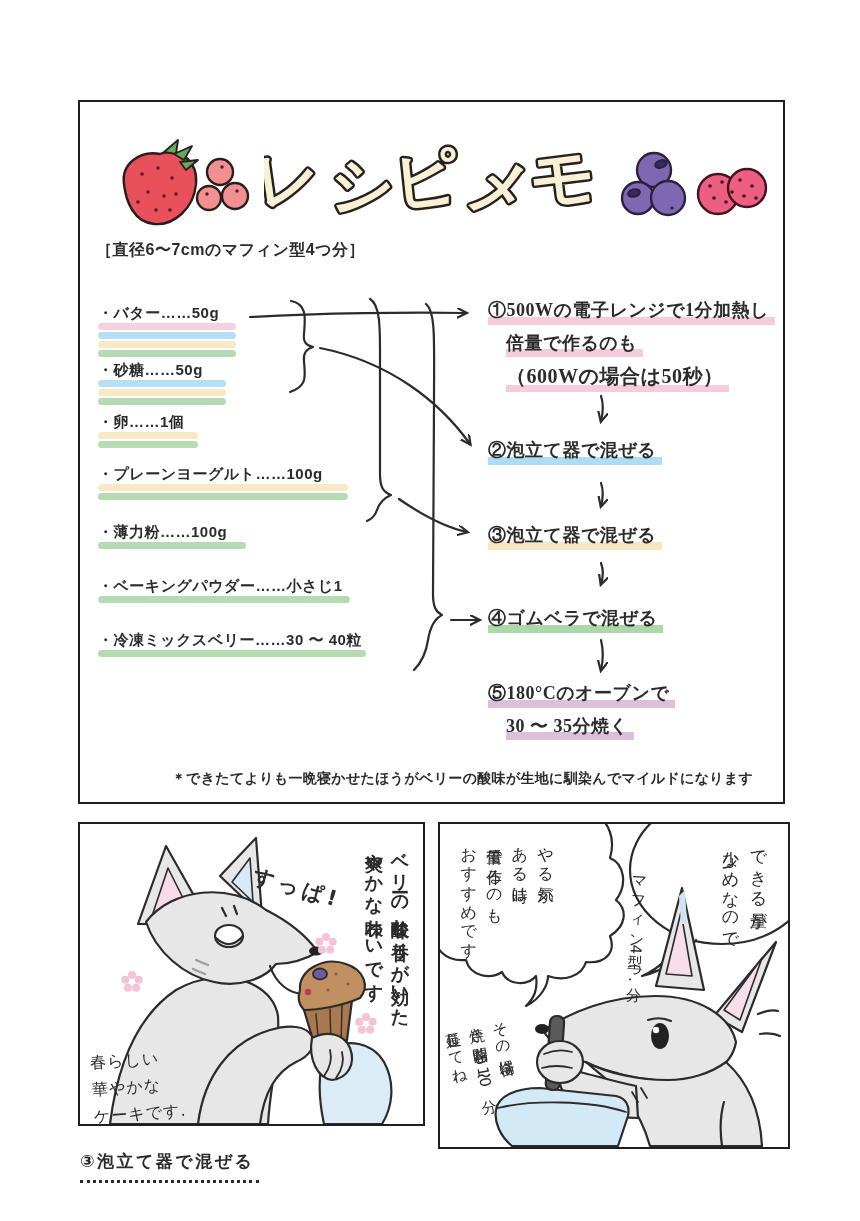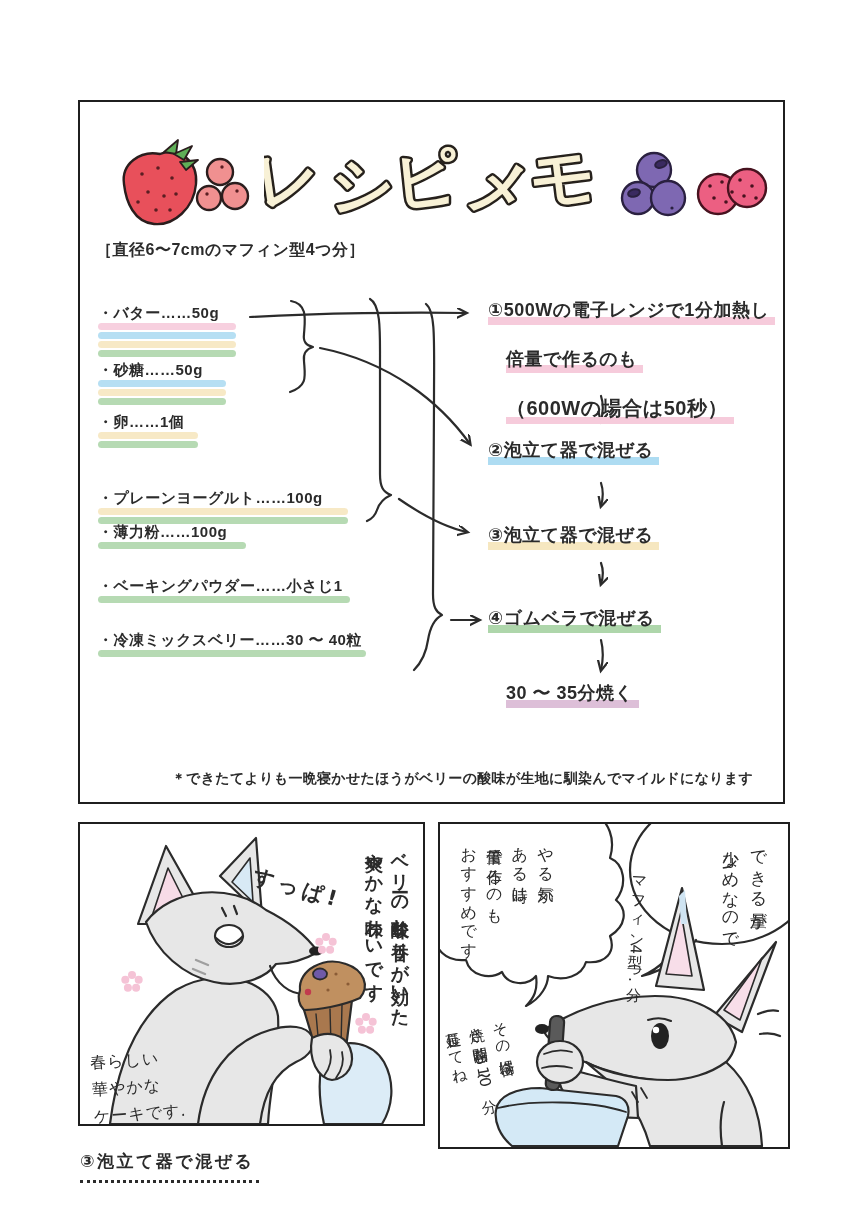--- a/index.html
+++ b/index.html
@@ -13,29 +13,29 @@
   .fruits-left{left:26px;top:36px;width:152px;height:100px;}
   .fruits-right{left:534px;top:40px;width:156px;height:96px;}
   .title-svg{position:absolute;left:184px;top:28px;width:332px;height:98px;}
   .title-text{font-family:"Liberation Sans","DejaVu Sans",sans-serif;font-weight:bold;font-size:64px;
               fill:#f8f1d6;stroke:#26211c;stroke-width:5px;paint-order:stroke;stroke-linejoin:round;letter-spacing:3px;}
   .yield{position:absolute;left:16px;top:138px;font-size:16px;font-weight:bold;letter-spacing:.5px;}
   .ing{position:absolute;left:18px;}
   .ing-text{display:block;font-size:15px;font-weight:bold;letter-spacing:.5px;line-height:1;}
   .bars{margin-top:3px;}
   .bar{height:7px;border-radius:4px;margin-bottom:2px;opacity:.9;}
-  .ing-0{top:203px}.ing-1{top:260px}.ing-2{top:312px}.ing-3{top:388px}
+  .ing-0{top:203px}.ing-1{top:260px}.ing-2{top:312px}.ing-3{top:364px}
   .ing-4{top:422px}.ing-5{top:476px}.ing-6{top:530px}
   .ing-0 .bars{width:138px}.ing-1 .bars{width:128px}.ing-2 .bars{width:100px}
   .ing-3 .bars{width:250px}.ing-4 .bars{width:148px}.ing-5 .bars{width:252px}.ing-6 .bars{width:268px}
   .connectors{position:absolute;left:0;top:0;width:703px;height:700px;pointer-events:none;}
   .step{position:absolute;}
   .step .line{display:table;font-size:18px;font-weight:bold;letter-spacing:.5px;line-height:1.15;
-              margin-bottom:24px;padding:0 6px 4px 0;
-              background:linear-gradient(to top,var(--hl) 8px,transparent 8px);}
+              margin-bottom:8px;padding:0 6px 4px 0;
+              background:linear-gradient(to top,var(--hl) 8px,transparent 8px);font-family:Liberation Serif, serif;}
   .step .line.small{font-size:20px;background:linear-gradient(to top,var(--hl) 7px,transparent 7px);}
   .step .indent{margin-left:18px;}
   .step-1{left:408px;top:198px}.step-2{left:408px;top:338px}.step-3{left:408px;top:423px}
   .step-4{left:408px;top:506px}.step-5{left:408px;top:581px}
   .footnote{position:absolute;left:70px;top:668px;width:625px;text-align:center;
             font-size:14px;font-weight:bold;letter-spacing:.3px;}
   
   .panel{position:absolute;border:2px solid #1f1f1f;background:#fff;overflow:hidden;}
   .panel-left{left:78px;top:822px;width:343px;height:300px;}
   .panel-right{left:438px;top:822px;width:348px;height:323px;}
@@ -205,20 +205,21 @@
     <div class="step step-2" style="--hl: #aedcf2;">
       <span class="line hl">②泡立て器で混ぜる</span>
     </div>
     <div class="step step-3" style="--hl: #f6e7c0;">
       <span class="line hl">③泡立て器で混ぜる</span>
     </div>
     <div class="step step-4" style="--hl: #aed6ab;">
       <span class="line hl">④ゴムベラで混ぜる</span>
     </div>
     <div class="step step-5" style="--hl: #ddbfd8;">
+      <span class="line hl">⑤180°Cのオーブンで</span>
       <span class="line hl indent">30 〜 35分焼く</span>
     </div>
 
     <div class="footnote">＊できたてよりも一晩寝かせたほうがベリーの酸味が生地に馴染んでマイルドになります</div>
   </section>
 
   <section class="panel panel-left">
     <svg class="panel-art" viewBox="0 0 343 300">
       <g stroke="#2b2b2b" stroke-width="2.2" stroke-linecap="round" stroke-linejoin="round">
 

